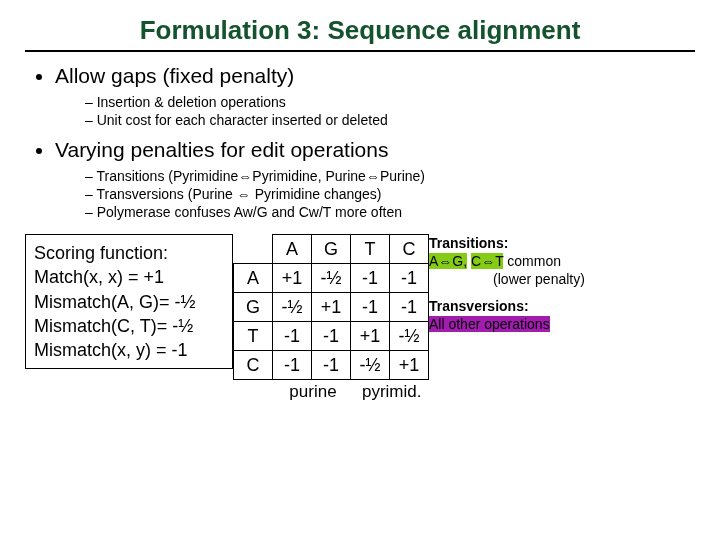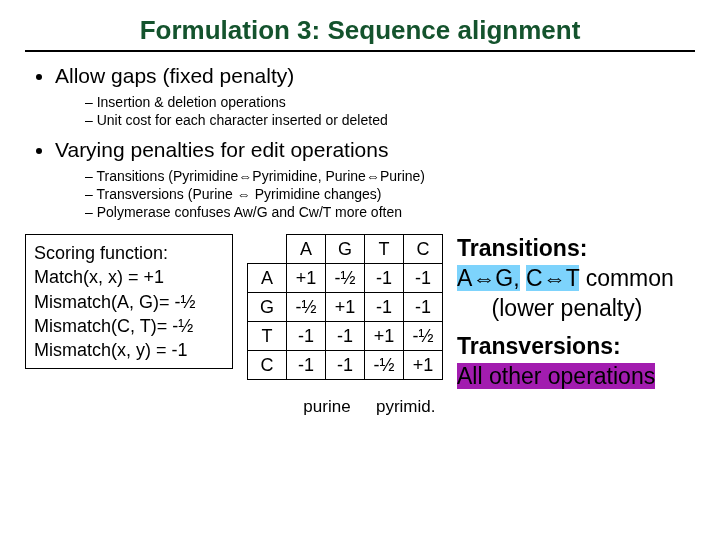--- a/index.html
+++ b/index.html
@@ -38,21 +38,20 @@
   ul.sub > li::before {
     content: "–  ";
   }
   ul.sub > li {
     margin: 2px 0;
     font-size: 14px;
   }
   .bottom {
     display: flex;
     margin-top: 14px;
-    gap: 14px;
     align-items: flex-start;
   }
   .scorebox {
     border: 1px solid #000;
     padding: 6px 8px;
     font-size: 18px;
     line-height: 1.35;
     width: 190px;
   }
   .tablewrap {
@@ -65,28 +64,28 @@
   }
   table td, table th {
     border: 1px solid #000;
     width: 36px;
     height: 26px;
     text-align: center;
     font-weight: normal;
   }
   table th { font-weight: normal; }
   .notes {
-    font-size: 23px;
+    font-size: 14px;
     line-height: 1.3;
     width: 220px;
   }
-  .hl-yellow { background: #7dd3fc; }
+  .hl-yellow { background: #84cc16; }
   .hl-pink { background: #a21caf; }
   .footlabels {
-    margin-top: 17px;
+    margin-top: 2px;
     font-size: 17px;
   }
   .footlabels span { display:inline-block; }
 </style>
 </head>
 <body>
 
 <div class="title">Formulation 3: Sequence alignment</div>
 
 <ul class="top">

